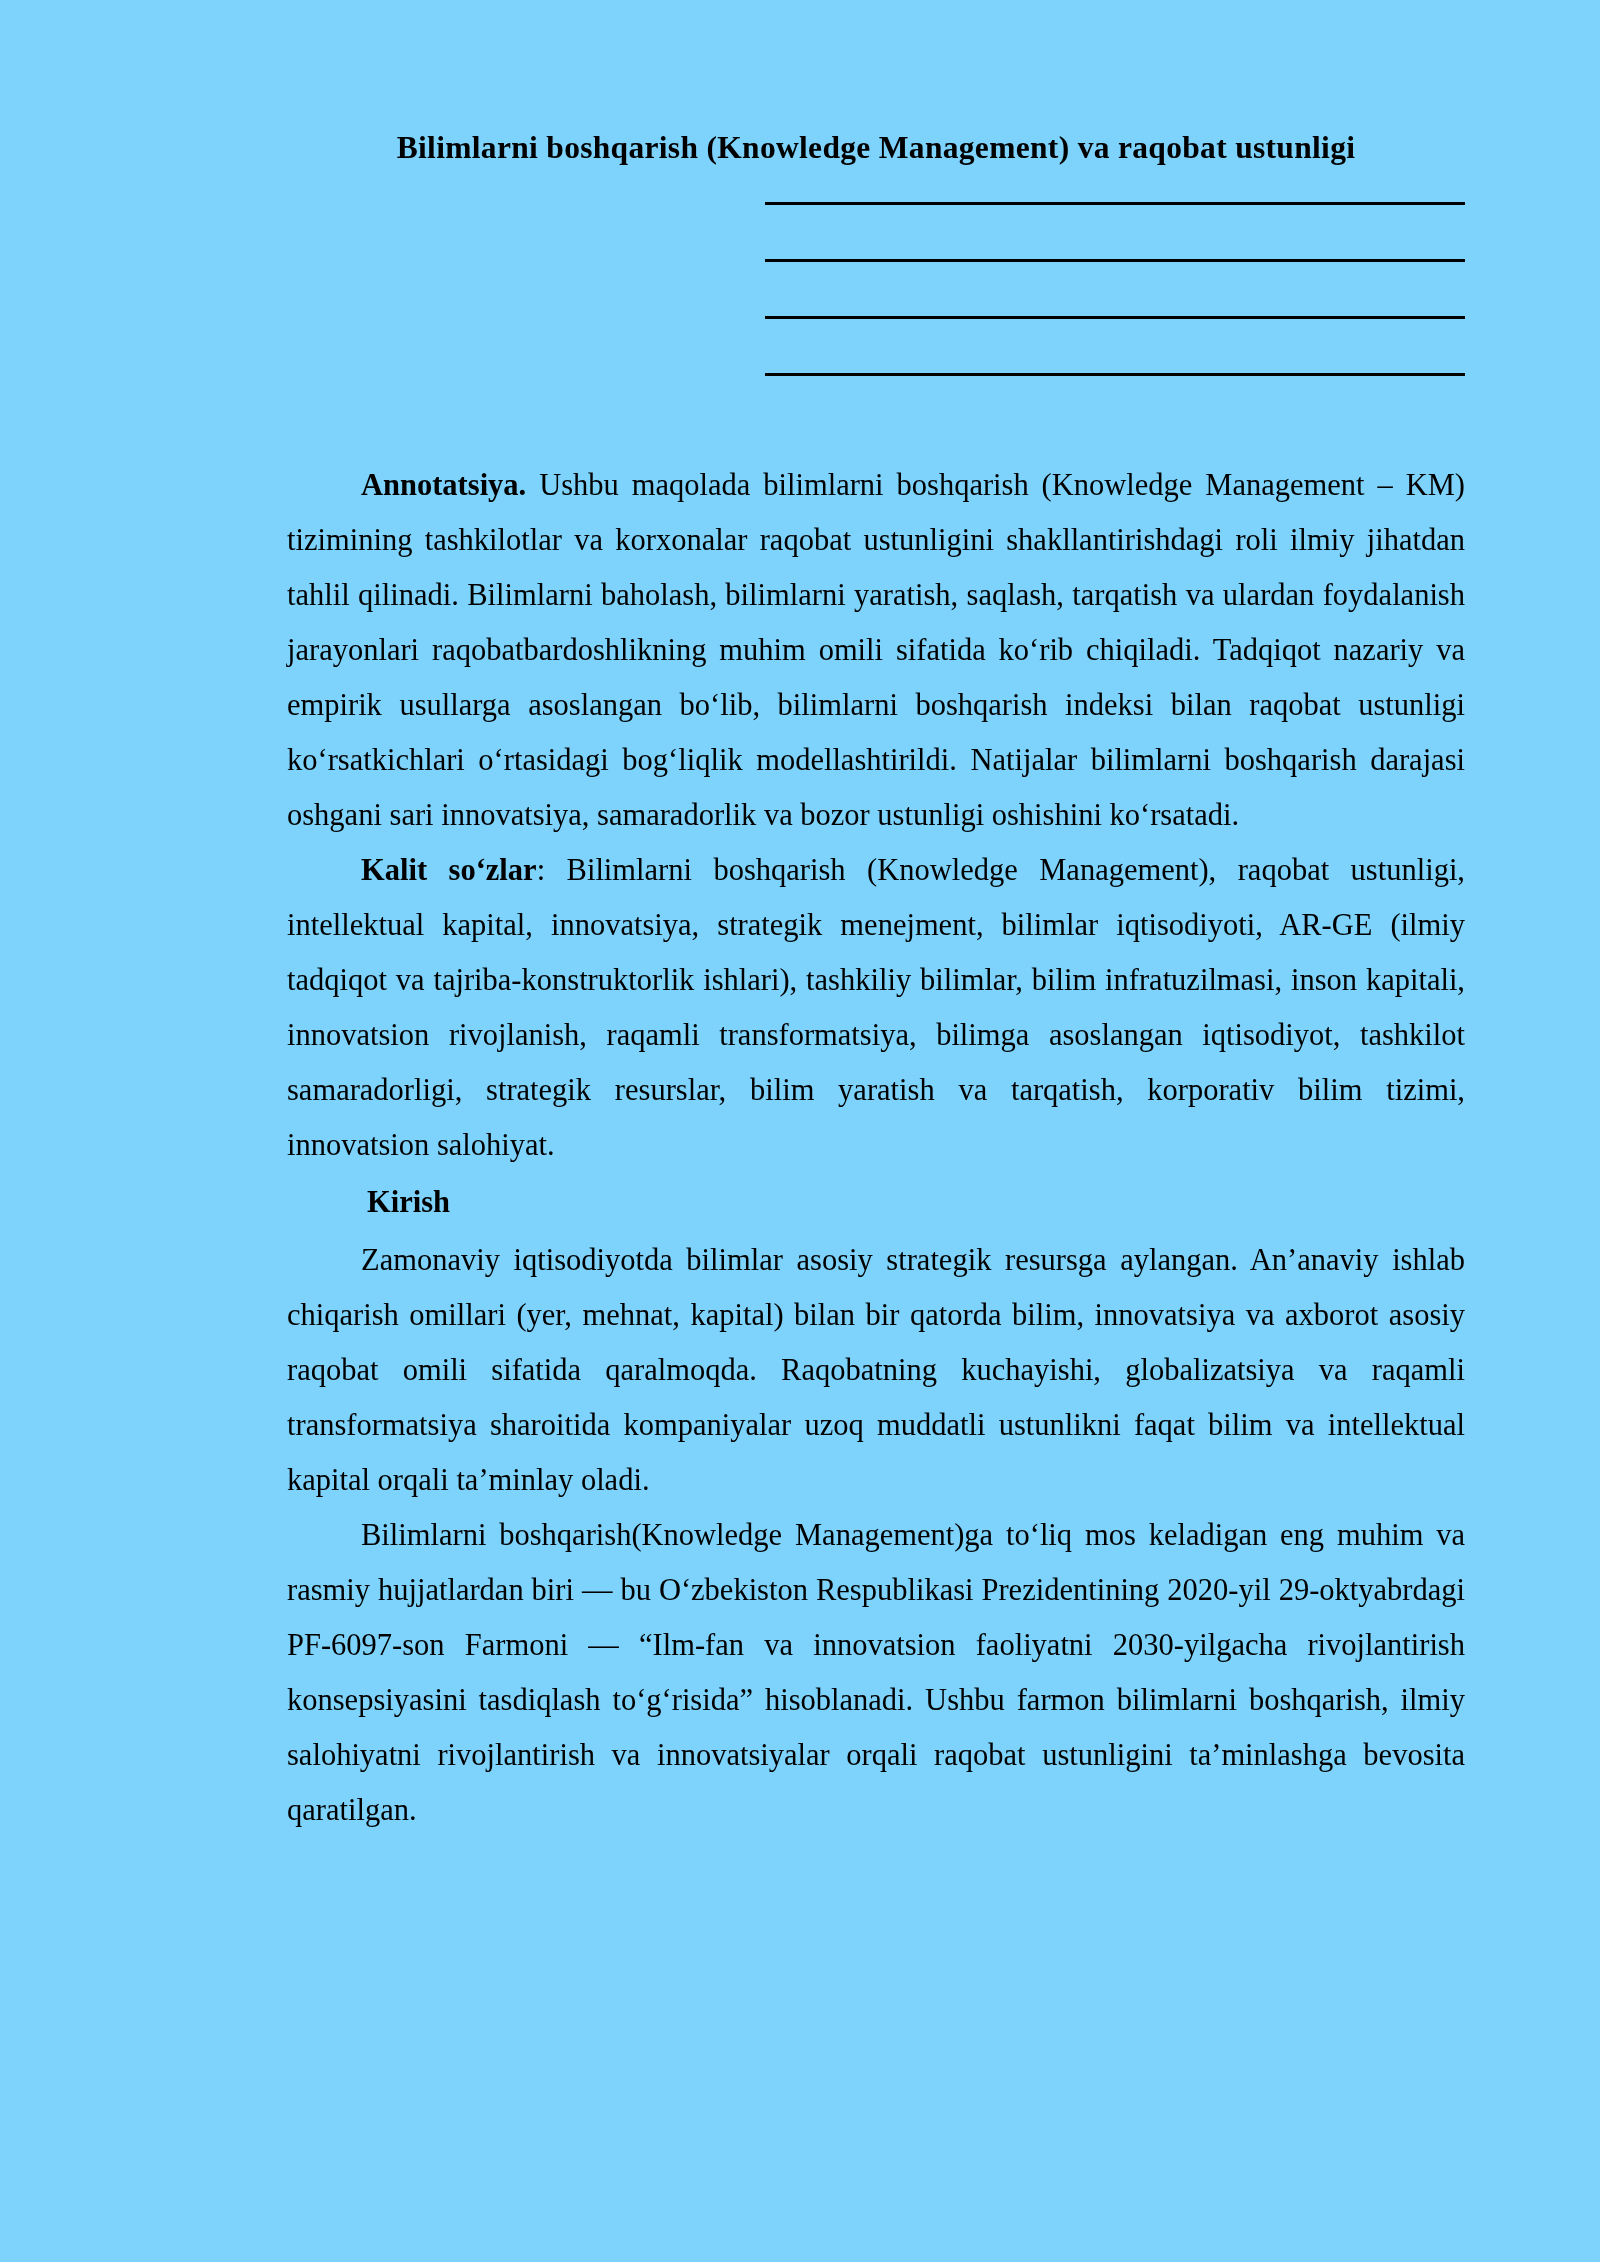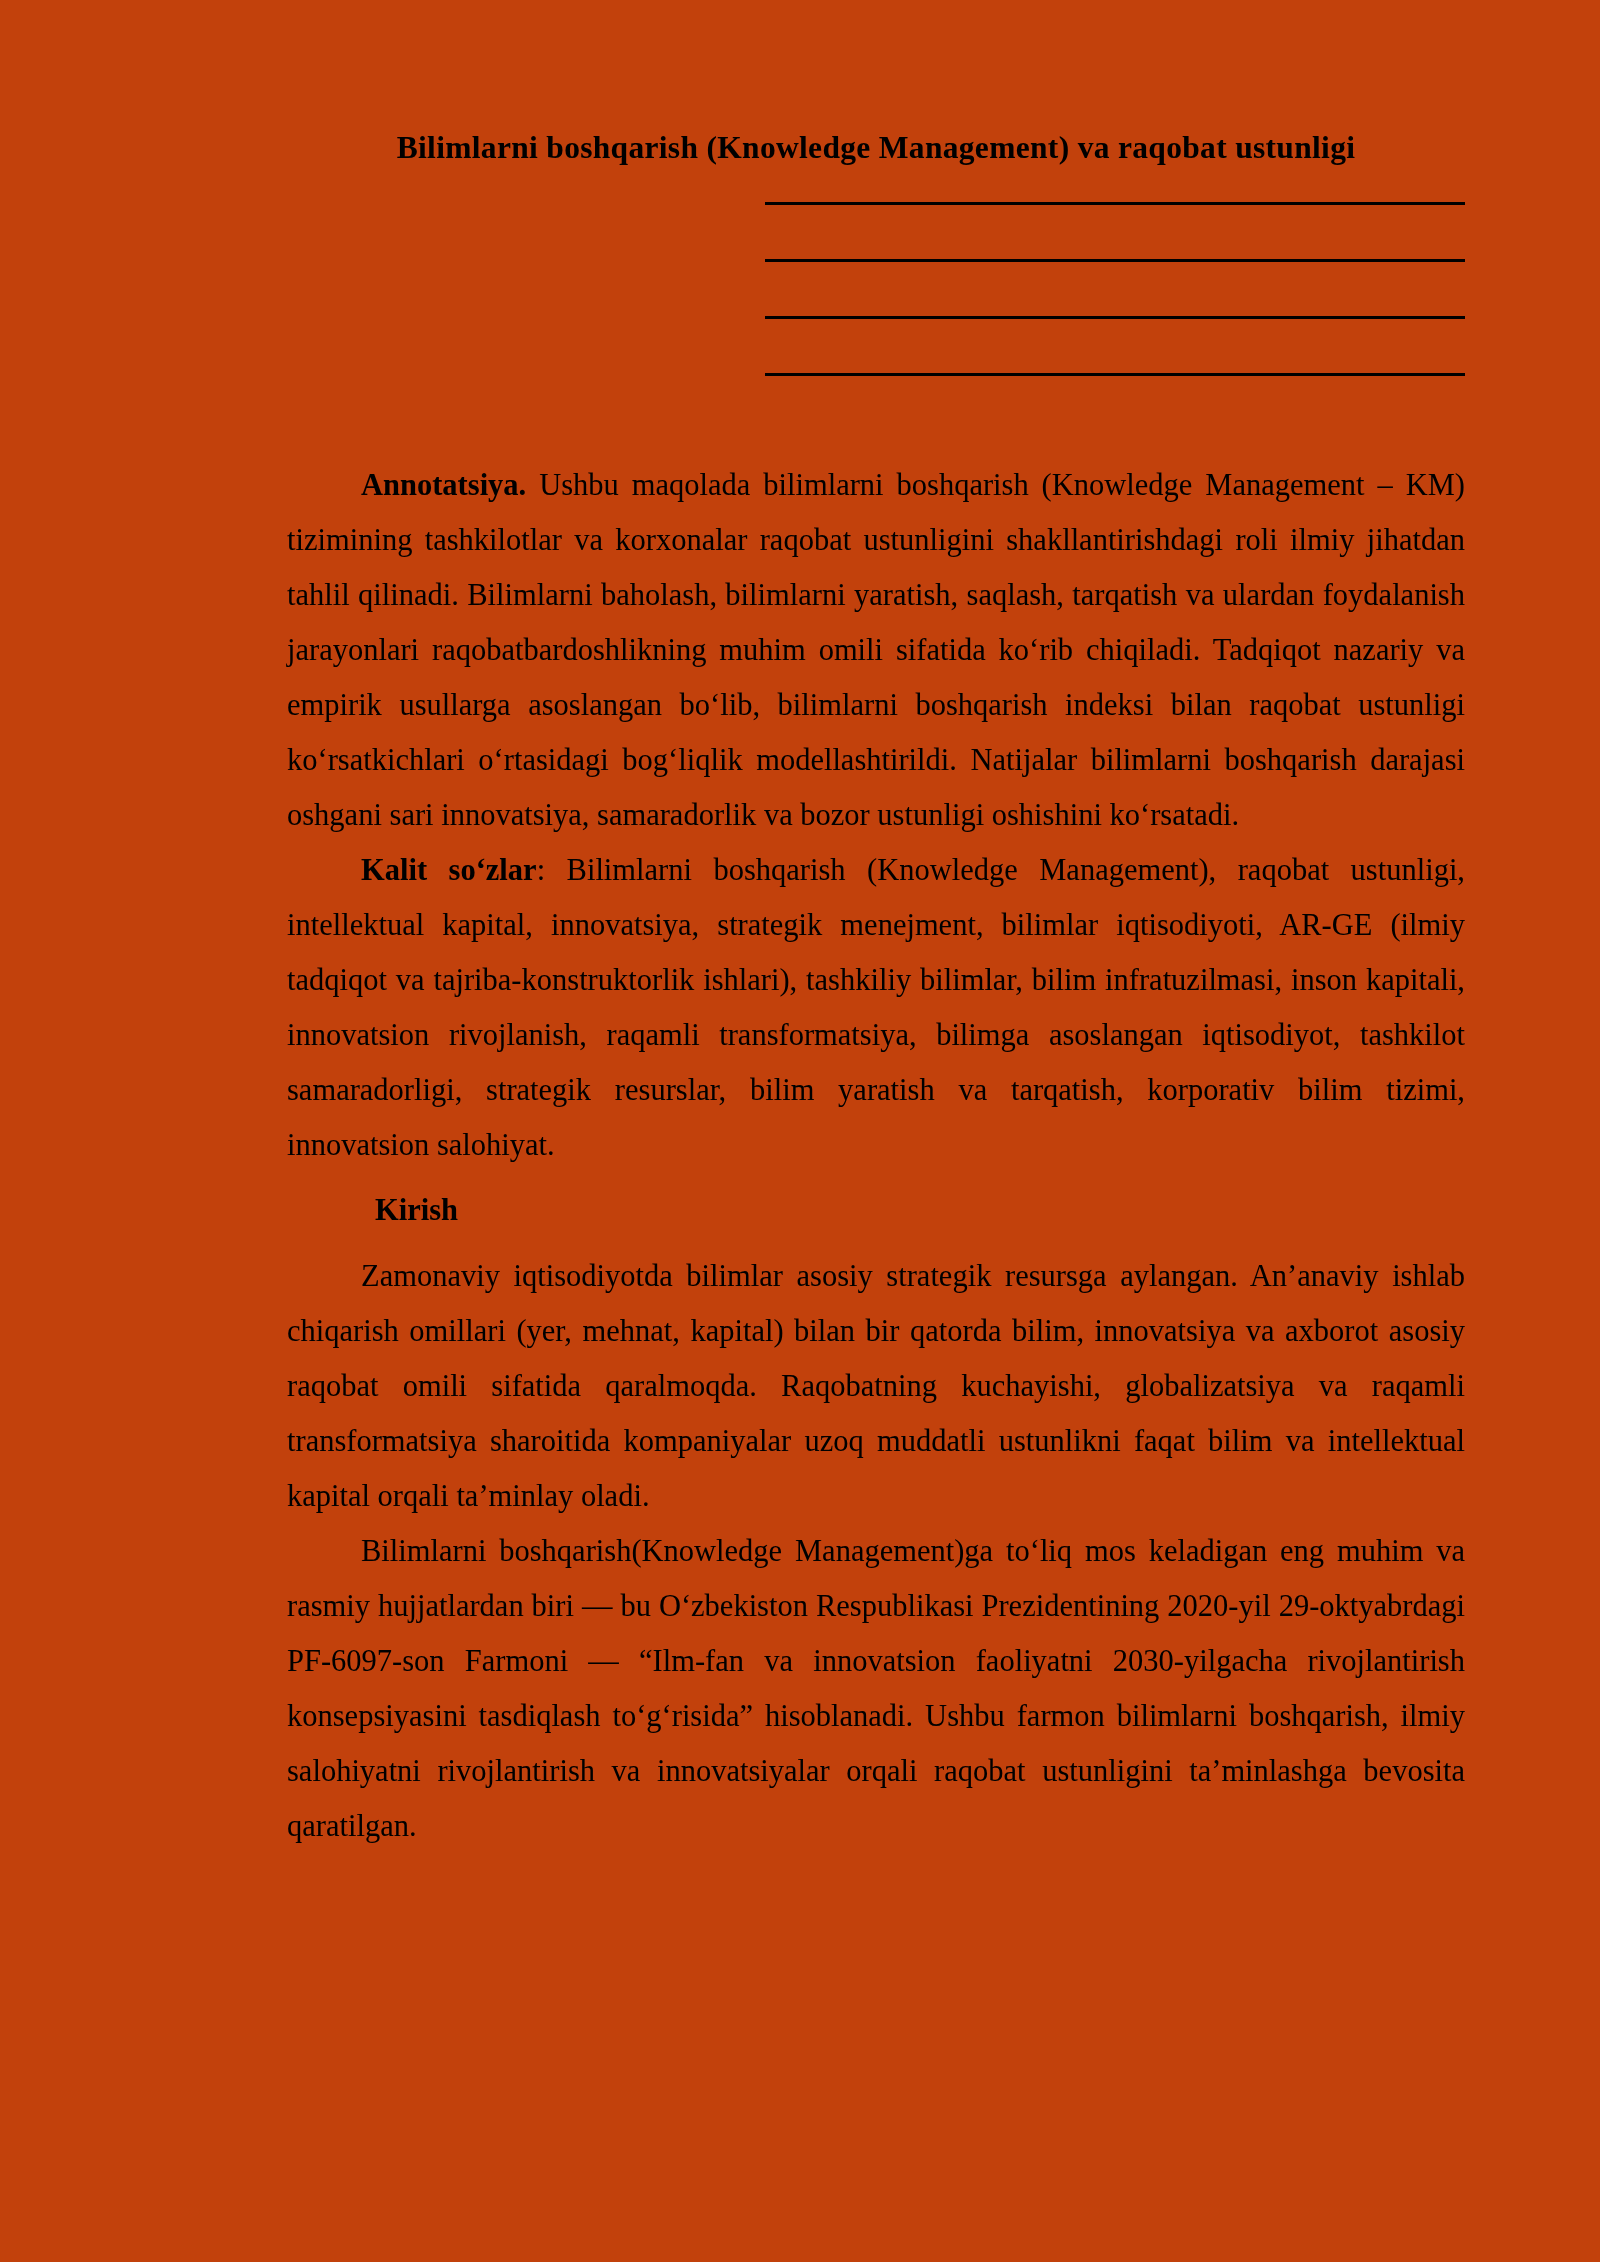--- a/index.html
+++ b/index.html
@@ -8,21 +8,21 @@
     background: #ffffff;
   }
   body {
     font-family: "Liberation Serif", "DejaVu Serif", serif;
     color: #000000;
   }
   .page {
     position: relative;
     width: 1600px;
     height: 2262px;
-    background: #c2410c;
+    background: #7dd3fc;
     overflow: hidden;
     box-sizing: border-box;
   }
   .content {
     position: absolute;
     left: 287px;
     top: 0;
     width: 1178px;
   }
   .doc-title {
@@ -58,21 +58,21 @@
     font-size: 30.5px;
     line-height: 55px;
     text-align: justify;
     text-indent: 74px;
     hyphens: none;
   }
   .lead {
     font-weight: bold;
   }
   h2.section-head {
-    margin: 14px;
+    margin: 6px;
     font-size: 30.5px;
     line-height: 47.5px;
     font-weight: bold;
     text-align: left;
     text-indent: 74px;
   }
 </style>
 </head>
 <body>
 

